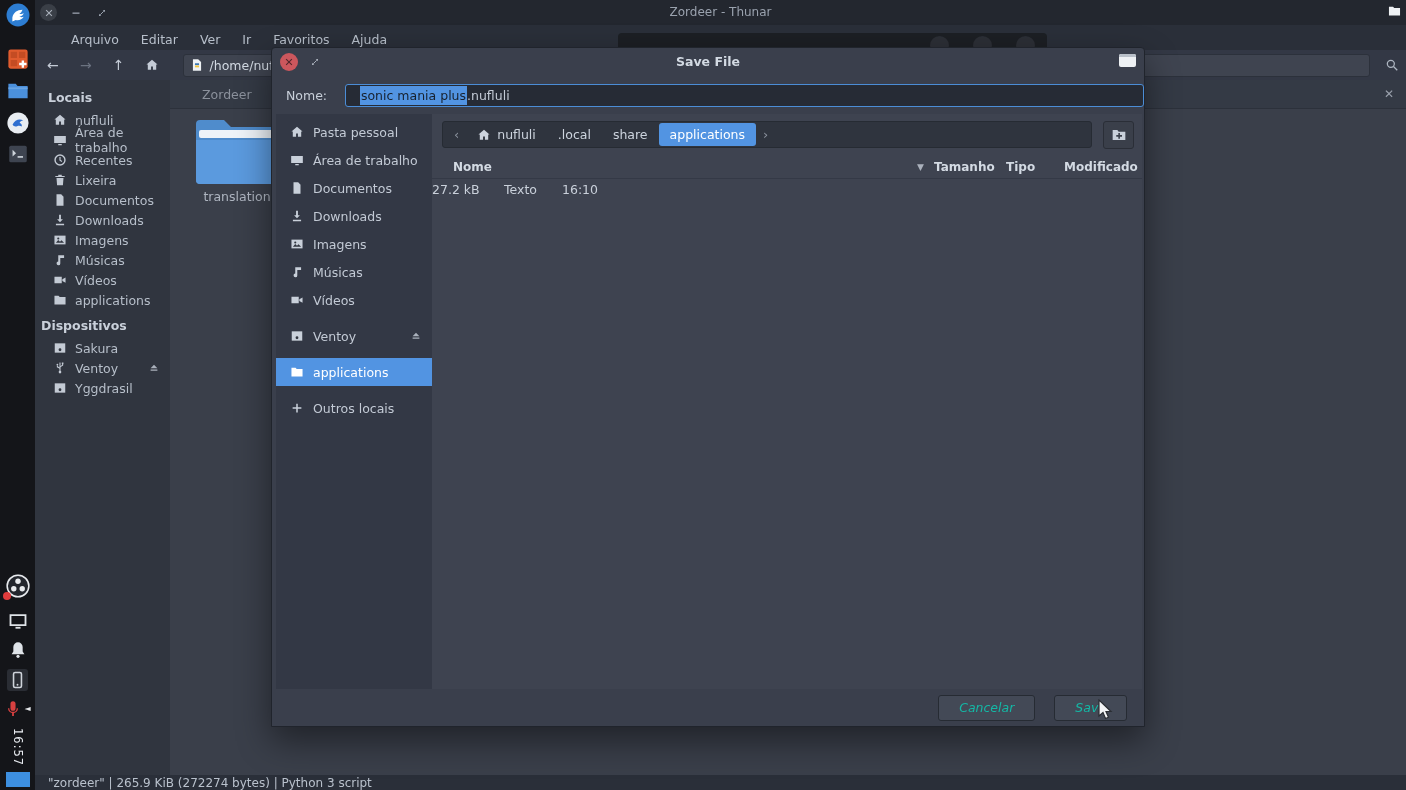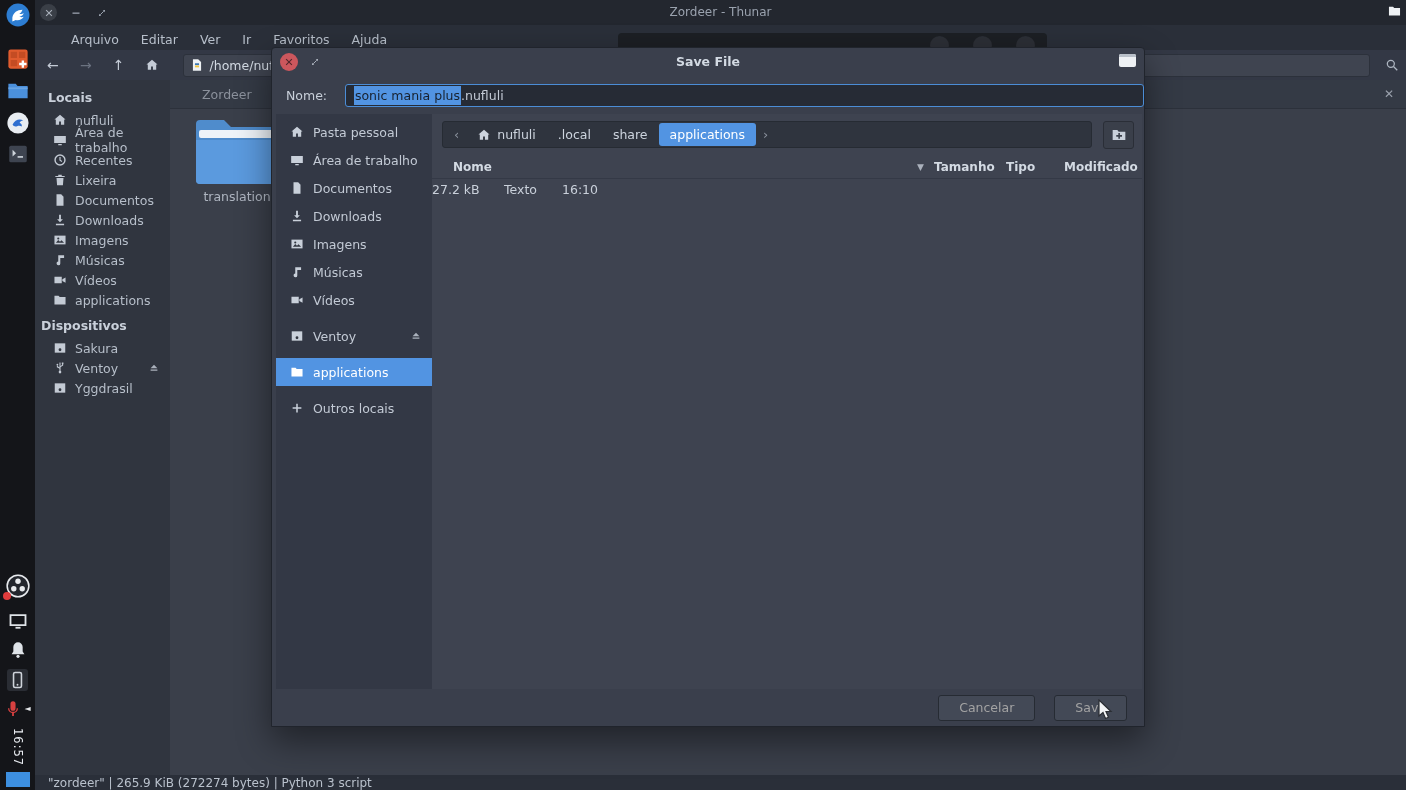--- a/index.html
+++ b/index.html
@@ -61,21 +61,21 @@
   .dtitle-text{position:absolute;left:0;right:0;top:6px;text-align:center;color:#d3dae3;font-weight:bold;font-size:12.5px;}
   .dclose{position:absolute;left:8px;top:5px;width:18px;height:18px;border-radius:50%;background:#cc575d;color:#50262b;
           display:flex;align-items:center;justify-content:center;}
   .drestore{position:absolute;left:34px;top:5px;width:18px;height:18px;color:#a9b0bb;display:flex;align-items:center;justify-content:center;}
   .dmax{position:absolute;right:8px;top:6px;width:17px;height:13px;background:#eef1f4;border-radius:2px;}
   .dmax::before{content:"";position:absolute;left:0;top:0;right:0;height:3px;background:#b9c0c9;border-radius:2px 2px 0 0;}
 
   .namerow{left:0;top:30px;width:100%;height:34px;display:flex;align-items:center;}
   .namelabel{width:46px;margin-left:14px;color:#c8cfd9;}
   .nameinput{margin-left:13px;width:800px;height:23px;background:#262b35;border:1px solid #4b8dd6;border-radius:3px;
-             display:flex;align-items:center;padding-left:8px;box-sizing:border-box;color:#c3cad5;}
+             display:flex;align-items:center;padding-left:14px;box-sizing:border-box;color:#c3cad5;}
   .sel{background:#5294e2;color:#17212e;padding:2px 1px;}
 
   .dbody{left:4px;top:66px;right:2px;bottom:37px;display:flex;}
   .dside{width:156px;background:#333845;flex:none;padding-top:4px;box-sizing:border-box;}
   .ditem{display:flex;align-items:center;gap:9px;height:28px;padding-left:14px;color:#c3cad5;}
   .ditem .ic{color:#c9d0da;}
   .ditem.selected{background:#5294e2;color:#ffffff;}
   .ditem.selected .ic{color:#ffffff;}
   .dgap{height:8px;}
   .dmain{flex:1;background:#3e4350;display:flex;flex-direction:column;}
@@ -94,22 +94,22 @@
   .lh-type{width:58px;}
   .lh-mod{width:78px;}
   .lrow{display:flex;align-items:center;height:21px;color:#c9d0da;}
   .lr-name{flex:1;display:flex;align-items:center;gap:9px;padding-left:13px;}
   .filedot{width:7px;height:7px;border-radius:50%;background:#b9c0cb;}
   .lr-size{width:72px;}
   .lr-type{width:58px;}
   .lr-mod{width:78px;}
 
   .dfooter{left:0;bottom:0;width:100%;height:37px;display:flex;align-items:center;justify-content:flex-end;gap:19px;padding-right:17px;box-sizing:border-box;}
-  .btn{min-width:64px;height:26px;background:#434956;border:1px solid #262b33;border-radius:3px;color:#a3a3a3;
-       display:flex;align-items:center;justify-content:center;padding:0 20px;box-sizing:border-box;}
+  .btn{min-width:64px;height:26px;background:#434956;border:1px solid #262b33;border-radius:3px;color:#14b8a6;
+       display:flex;align-items:center;justify-content:center;padding:0 20px;box-sizing:border-box;font-style:italic;}
 
   .cursor{left:1098px;top:699px;width:17px;height:22px;}
   .topfolder{right:3px;top:4px;width:17px;height:14px;color:#eef1f4;position:absolute;}
 </style>
 </head>
 <body>
 
 <svg width="0" height="0" style="position:absolute">
   <defs>
     <symbol id="i-home" viewBox="0 0 24 24">

